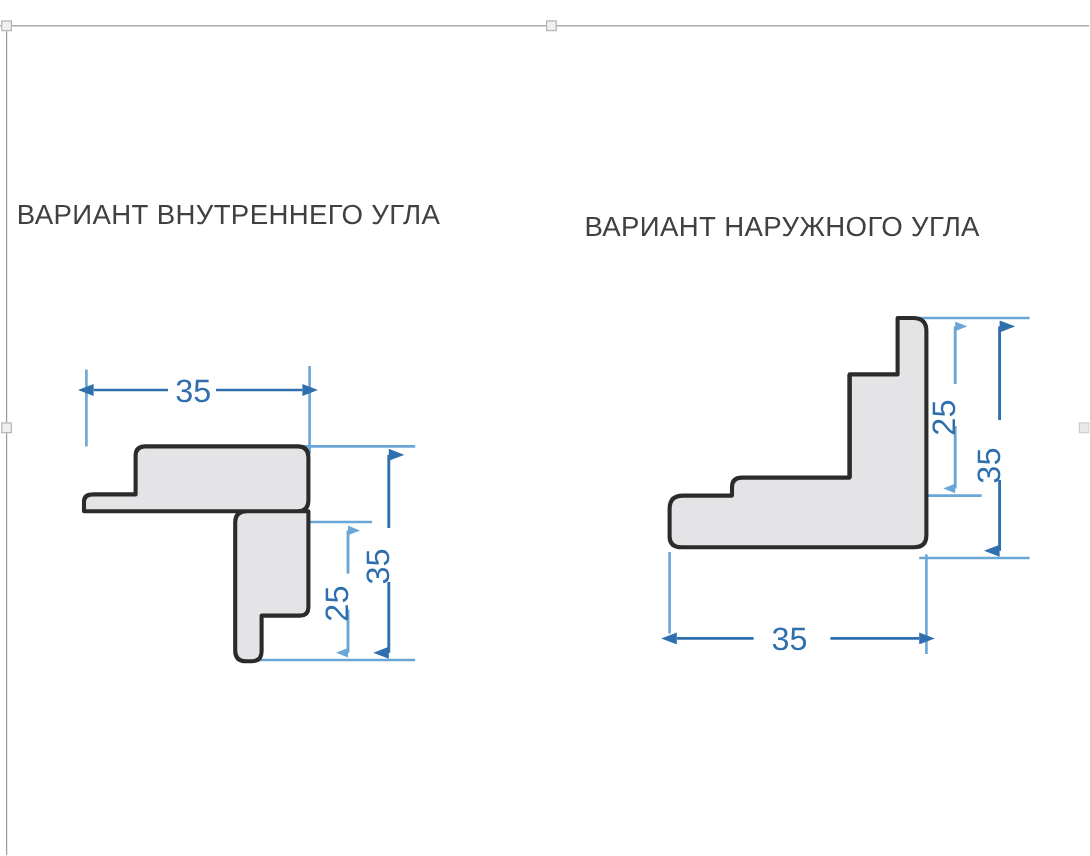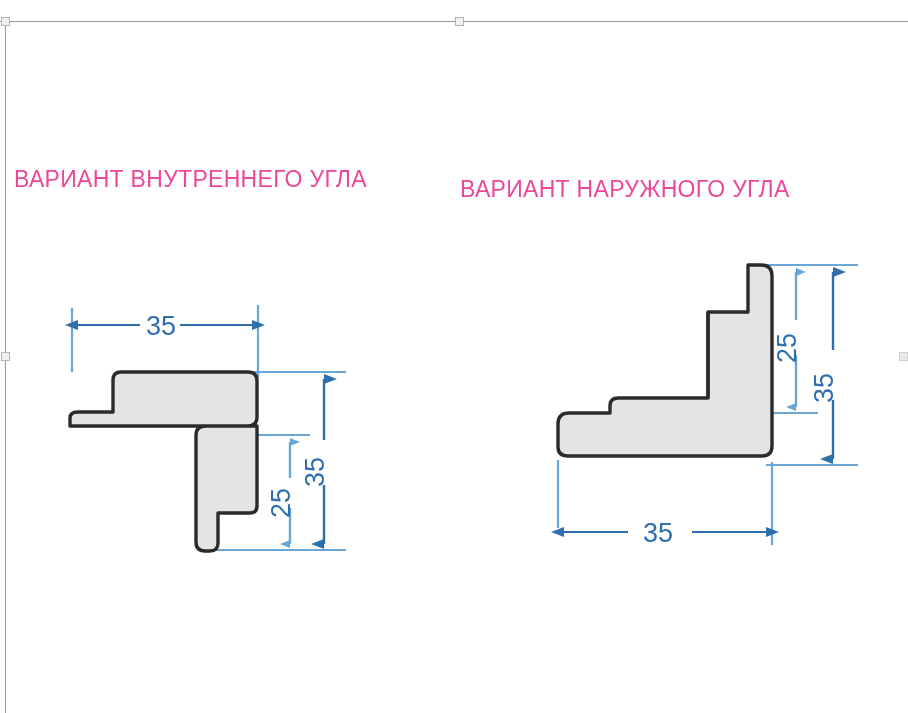--- a/index.html
+++ b/index.html
@@ -45,27 +45,27 @@
   }
   .handle-top-left  { left: 1px;   top: 17px; }
   .handle-top-mid   { left: 455px; top: 17px; }
   .handle-left-mid  { left: 1px;   top: 352px; }
   .handle-right-mid { left: 899px; top: 352px; background: #e8e8e8; border-color: #cfcfcf;}
 
   
   .title {
     position: absolute;
     white-space: nowrap;
-    color: #ec4899;
+    color: #404040;
     font-size: 23px;
     letter-spacing: 0.3px;
     font-family: "Liberation Sans", sans-serif;
   }
   #title-inner { left: 14px;  top: 166px; }
-  #title-outer { left: 460px; top: 176px; }
+  #title-outer { left: 487px; top: 176px; }
 
   .svg-layer {
     position: absolute;
     left: 0;
     top: 0;
   }
   .dim-text {
     fill: #2f6fad;
     font-family: "Liberation Sans", sans-serif;
     font-size: 27px;

